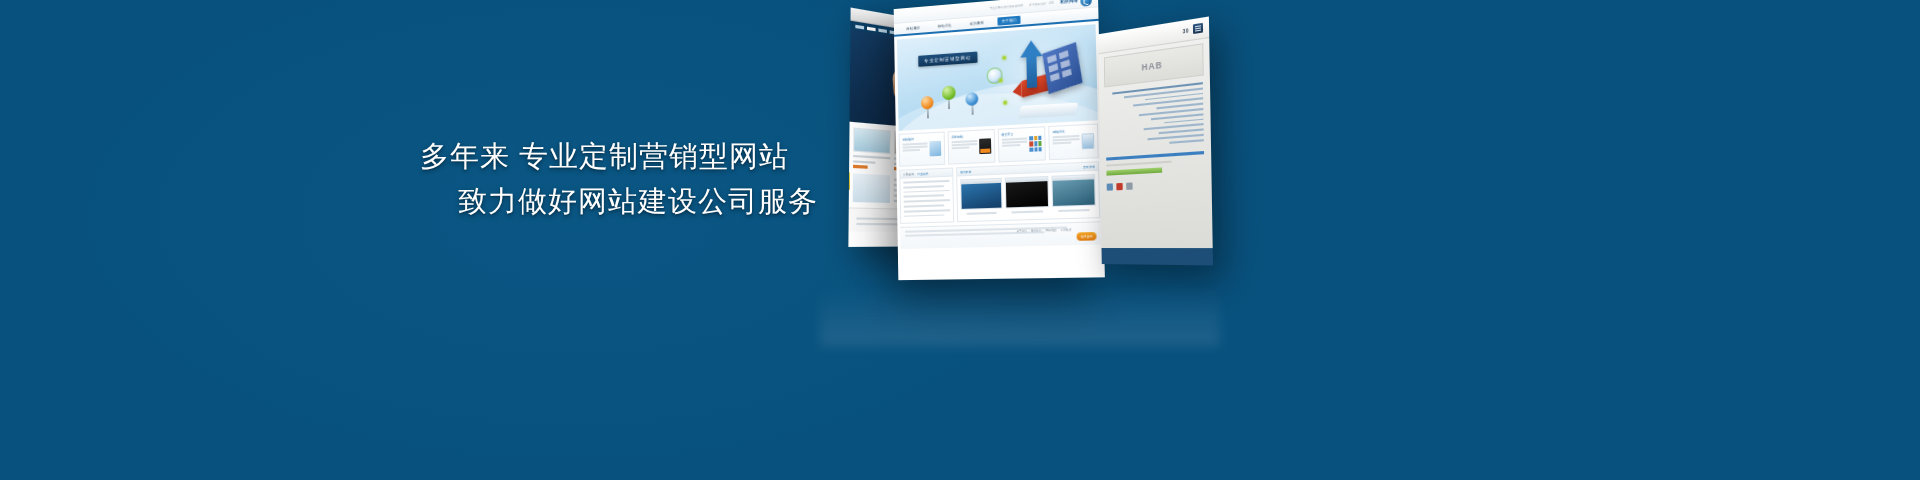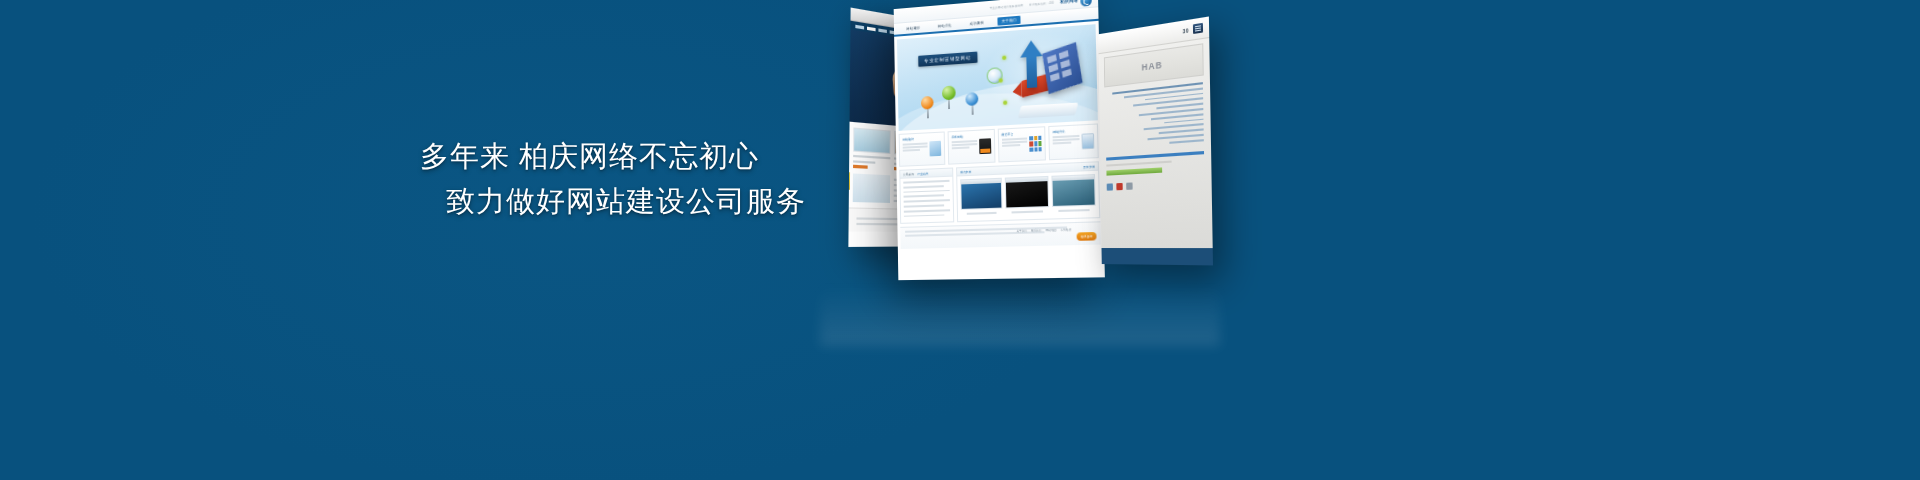--- a/index.html
+++ b/index.html
@@ -31,21 +31,21 @@
     text-shadow:0 2px 5px rgba(0,0,0,.40), 0 1px 2px rgba(0,0,0,.30);
     letter-spacing:1px;
     white-space:nowrap;
     user-select:none;
   }
   .hl-line1{
     font-size:29px; line-height:40px; font-weight:400;
   }
   .hl-line2{
     font-size:29px; line-height:40px; font-weight:400;
-    margin-left:26px; margin-top:5px;
+    margin-left:38px; margin-top:5px;
   }
 
   
   .stage{
     position:absolute;
     left:800px; top:0;
     width:420px; height:480px;
     perspective:900px;
     perspective-origin:50% 46%;
   }
@@ -421,21 +421,21 @@
     pointer-events:none;
   }
 </style>
 </head>
 <body>
 
 <div class="bg-wash"></div>
 <div class="bg-wash2"></div>
 
 <div class="headline">
-  <div class="hl-line1">多年来 柏庆网络不忘初心</div>
+  <div class="hl-line1">多年来 专业定制营销型网站</div>
   <div class="hl-line2">致力做好网站建设公司服务</div>
 </div>
 
 <div class="stage">
 
   <div class="panel panel-left">
     <div class="pl-chrome"></div>
     <div class="pl-nav">
       <i></i>
       <i></i>

